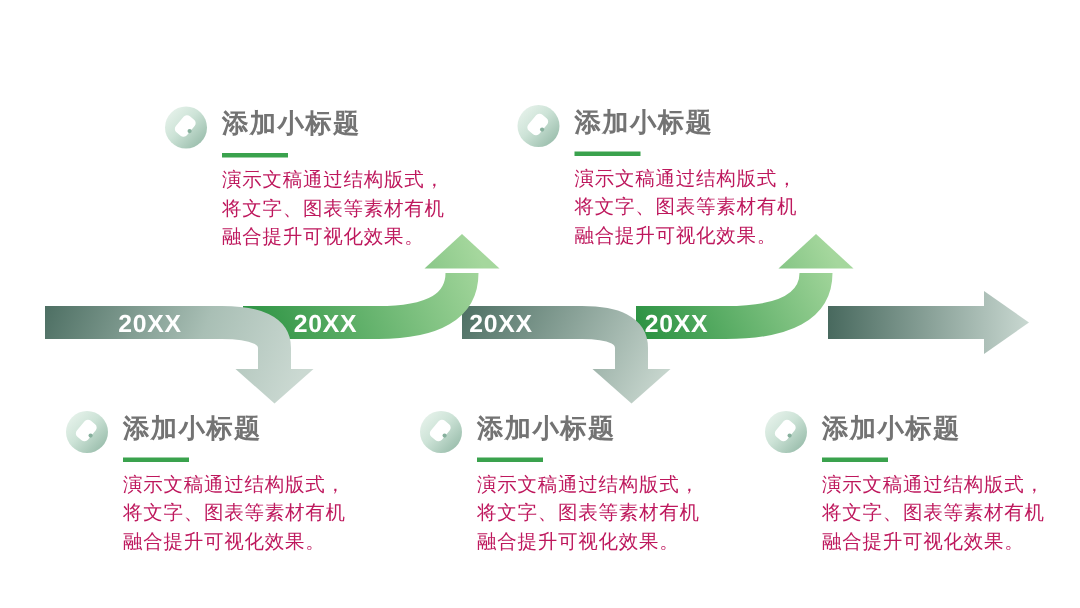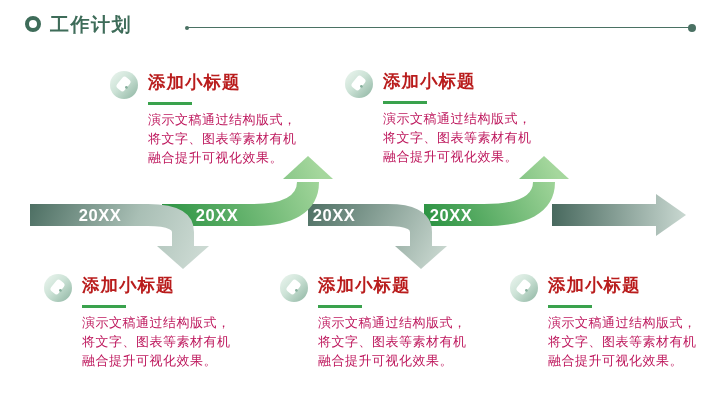--- a/index.html
+++ b/index.html
@@ -33,21 +33,21 @@
 
   
   .block { position:absolute; width:180px; z-index:2; }
   .circle-icon {
     position:absolute; left:0; top:1px; width:28px; height:28px; border-radius:50%;
     background:linear-gradient(135deg,#edf6f0 0%,#cde3d7 45%,#8db4a1 100%);
   }
   .circle-icon svg { position:absolute; left:0; top:0; width:28px; height:28px; }
   .block .content { margin-left:38px; }
   .btitle {
-    font-size:17.5px; font-weight:bold; color:#b91c1c; line-height:24px;
+    font-size:17.5px; font-weight:bold; color:#737373; line-height:24px;
     letter-spacing:1px; white-space:nowrap;
   }
   .uline { width:44px; height:3px; background:#3aa24d; margin-top:8px; }
   .bbody { margin-top:5px; }
   .bbody span {
     display:block; font-size:13px; line-height:19px; color:#be185d;
     letter-spacing:0.5px; white-space:nowrap;
   }
 </style>
 </head>
@@ -100,28 +100,20 @@
       <path d="M30,215 L148,215 Q183,215 183,232 L183,249" stroke="url(#grayA)" stroke-width="22" fill="none" stroke-linejoin="round"></path>
       <polygon points="157,246 209,246 183,269" fill="url(#grayA)"></polygon>
     </g>
 
     <text class="year-label" x="100" y="221" text-anchor="middle">20XX</text>
     <text class="year-label" x="217" y="221" text-anchor="middle">20XX</text>
     <text class="year-label" x="334" y="221" text-anchor="middle">20XX</text>
     <text class="year-label" x="451" y="221" text-anchor="middle">20XX</text>
   </svg>
 
-  <div class="header">
-    <span class="ring"></span>
-    <h1 class="slide-title">工作计划</h1>
-    <div class="hline">
-      <i class="dot dot-l"></i>
-      <i class="dot dot-r"></i>
-    </div>
-  </div>
 
   <div class="block" style="left:110px; top:70px;">
     <div class="circle-icon">
       <svg viewBox="0 0 28 28">
           <g transform="rotate(40 13.5 13)">
             <rect x="8.7" y="6" width="9.6" height="14" rx="3" fill="#ffffff"></rect>
           </g>
           <circle cx="16.4" cy="16.4" r="1.4" fill="#87b09d"></circle>
         </svg>
     </div>

